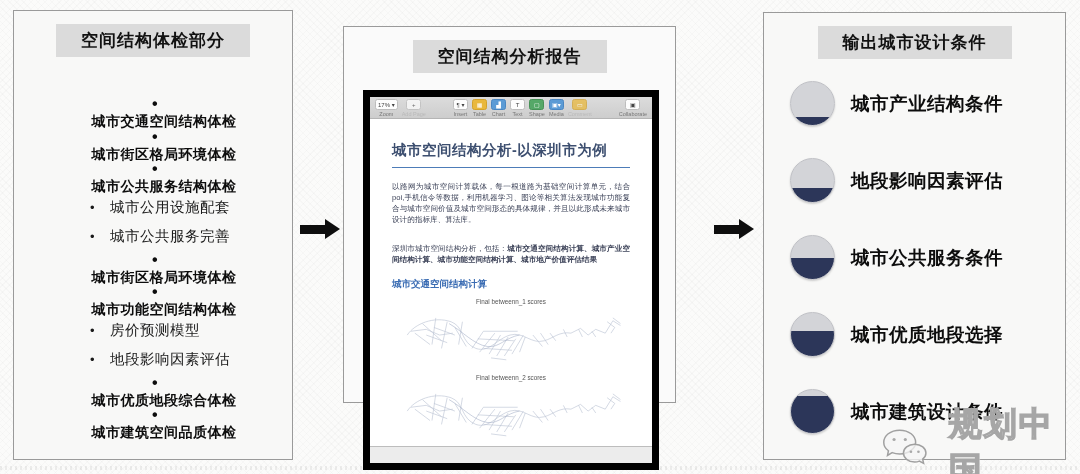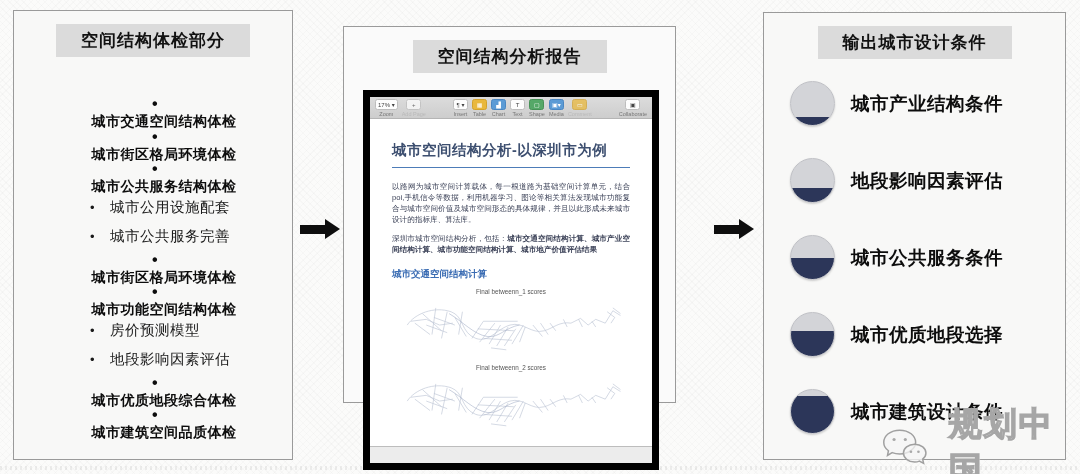--- a/index.html
+++ b/index.html
@@ -54,21 +54,21 @@
   .c-yellow { background:#e9b83d; border-color:#d3a32c; color:#fff; }
   .c-blue   { background:#5b9bd5; border-color:#4a87c2; color:#fff; }
   .c-green  { background:#55a868; border-color:#479157; color:#fff; }
   .dim .tlabel { color:#b9b9b9; }
   .dim .tico { opacity:.75; }
 
   .page { flex:1 1 auto; background:#fff; padding:14px 22px 0; overflow:hidden; }
   .doc-title { font-size:14.5px; font-weight:600; color:#3d4f70; letter-spacing:0.5px;
     padding:8px 0 7px; border-bottom:1.6px solid #4d7cb8; }
   .doc-p { margin-top:13px; font-size:7.6px; line-height:11px; color:#3c4258; text-align:justify; }
-  .doc-p2 { margin-top:8px; font-size:7.6px; line-height:11px; color:#3c4258; text-align:justify; }
+  .doc-p2 { margin-top:18px; font-size:7.6px; line-height:11px; color:#3c4258; text-align:justify; }
   .doc-p2 b { font-weight:bold; }
   .doc-h2 { margin-top:13px; font-size:9.5px; font-weight:bold; color:#3a6cb3; }
   .fig-cap { margin-top:7px; text-align:center; font-size:6.3px; color:#555; }
   .mapwrap { display:flex; justify-content:center; }
   .shot-foot { height:17px; background:#ececec; border-top:1px solid #bdbdbd; }
 
   
   .right-list { position:absolute; top:52px; left:0; right:0; }
   .orow { display:flex; align-items:center; height:77px; padding-left:26px; gap:16px; }
   .harvey { width:45px; height:45px; border-radius:50%;

